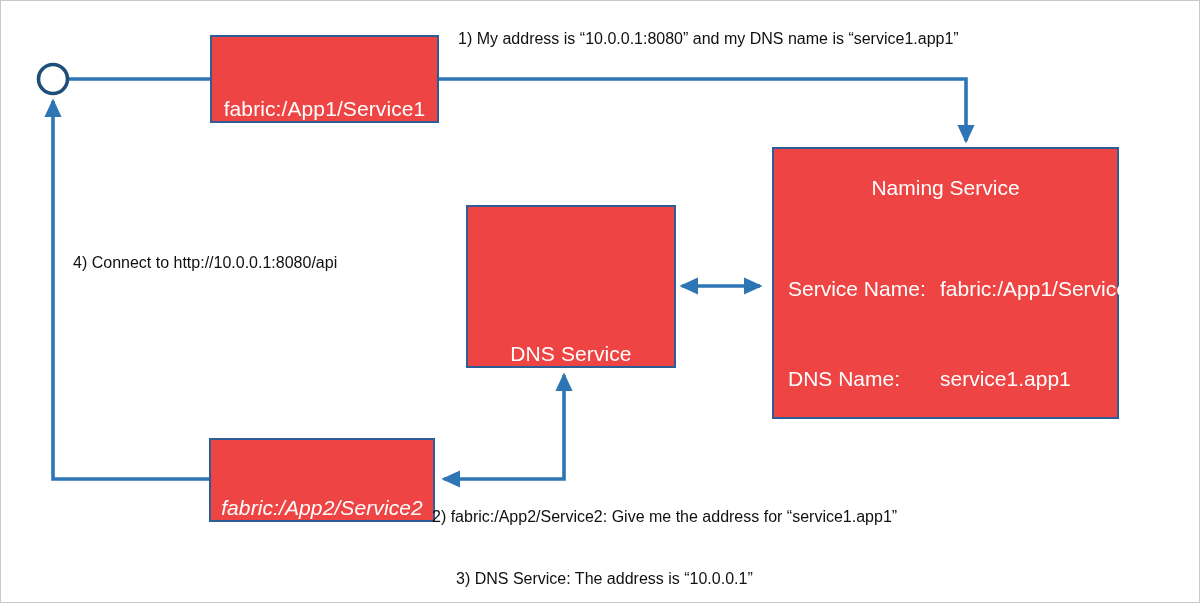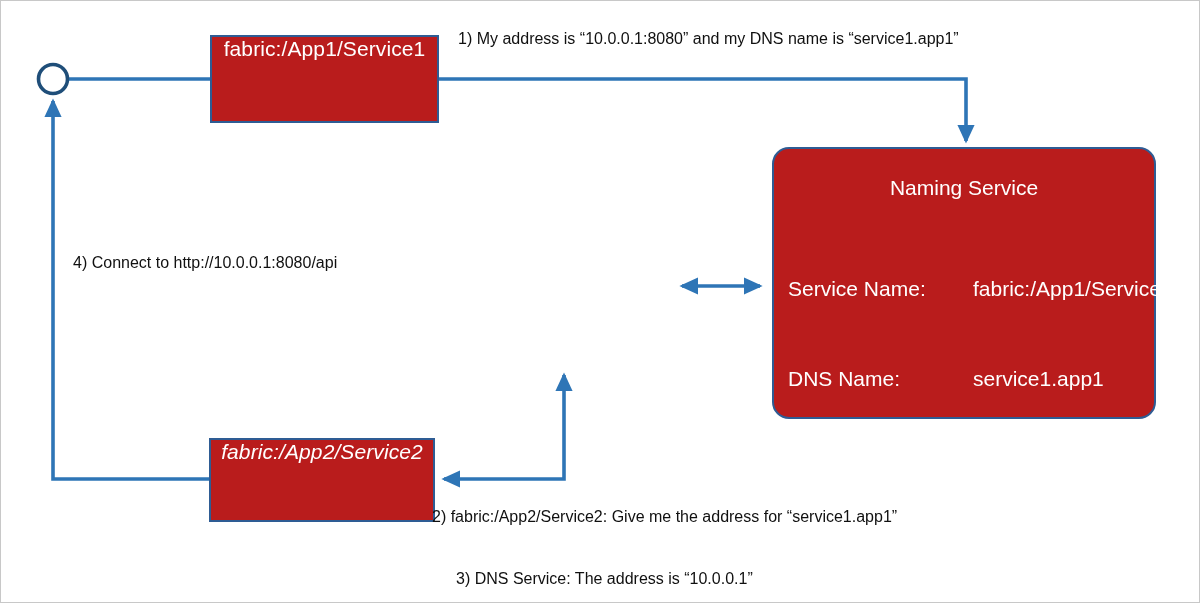--- a/index.html
+++ b/index.html
@@ -23,25 +23,25 @@
   svg.wires {
     position: absolute;
     left: 0;
     top: 0;
     width: 1200px;
     height: 603px;
     pointer-events: none;
   }
   .node {
     position: absolute;
-    background: #b91c1c;
+    background: #ef4444;
     border: 2px solid #2E5C94;
     box-sizing: border-box;
     display: flex;
-    align-items: flex-start;
+    align-items: flex-end;
     justify-content: center;
     color: #ffffff;
   }
   .node-label {
     font-size: 21px;
     font-weight: 400;
     letter-spacing: 0.1px;
     white-space: nowrap;
   }
   #node-app1 {
@@ -59,43 +59,41 @@
   }
   #node-dns {
     left: 465px;
     top: 204px;
     width: 210px;
     height: 163px;
   }
   #node-naming {
     left: 771px;
     top: 146px;
-    width: 384px;
+    width: 347px;
     height: 272px;
     display: block;
     padding: 0;
-    border-radius: 17px;
   }
   #naming-title {
     text-align: center;
     font-size: 21px;
     margin-top: 27px;
     color: #ffffff;
   }
   .naming-body {
     margin-top: 14px;
     padding-left: 14px;
     font-size: 21px;
     line-height: 30px;
     color: #ffffff;
     white-space: pre;
   }
   .naming-row {
     display: flex;
-    gap: 33px;
   }
   .naming-key {
     width: 152px;
     flex: 0 0 152px;
   }
   .naming-val {
     flex: 1 1 auto;
   }
   .naming-gap {
     height: 26px;
@@ -146,20 +144,23 @@
 
     <g>
       <circle cx="52" cy="78" r="14.5" fill="#ffffff" stroke="#1F4E79" stroke-width="3.6"></circle>
     </g>
   </svg>
 
   <div class="node" id="node-app1">
     <span class="node-label">fabric:/App1/Service1</span>
   </div>
 
+  <div class="node" id="node-dns">
+    <span class="node-label">DNS Service</span>
+  </div>
 
   <div class="node" id="node-naming">
     <div id="naming-title">Naming Service</div>
     <div class="naming-body">
       <div class="naming-row">
         <span class="naming-key">Service Name:</span>
         <span class="naming-val">fabric:/App1/Service1</span>
       </div>
       <div class="naming-row">
         <span class="naming-key">DNS Name:</span>

